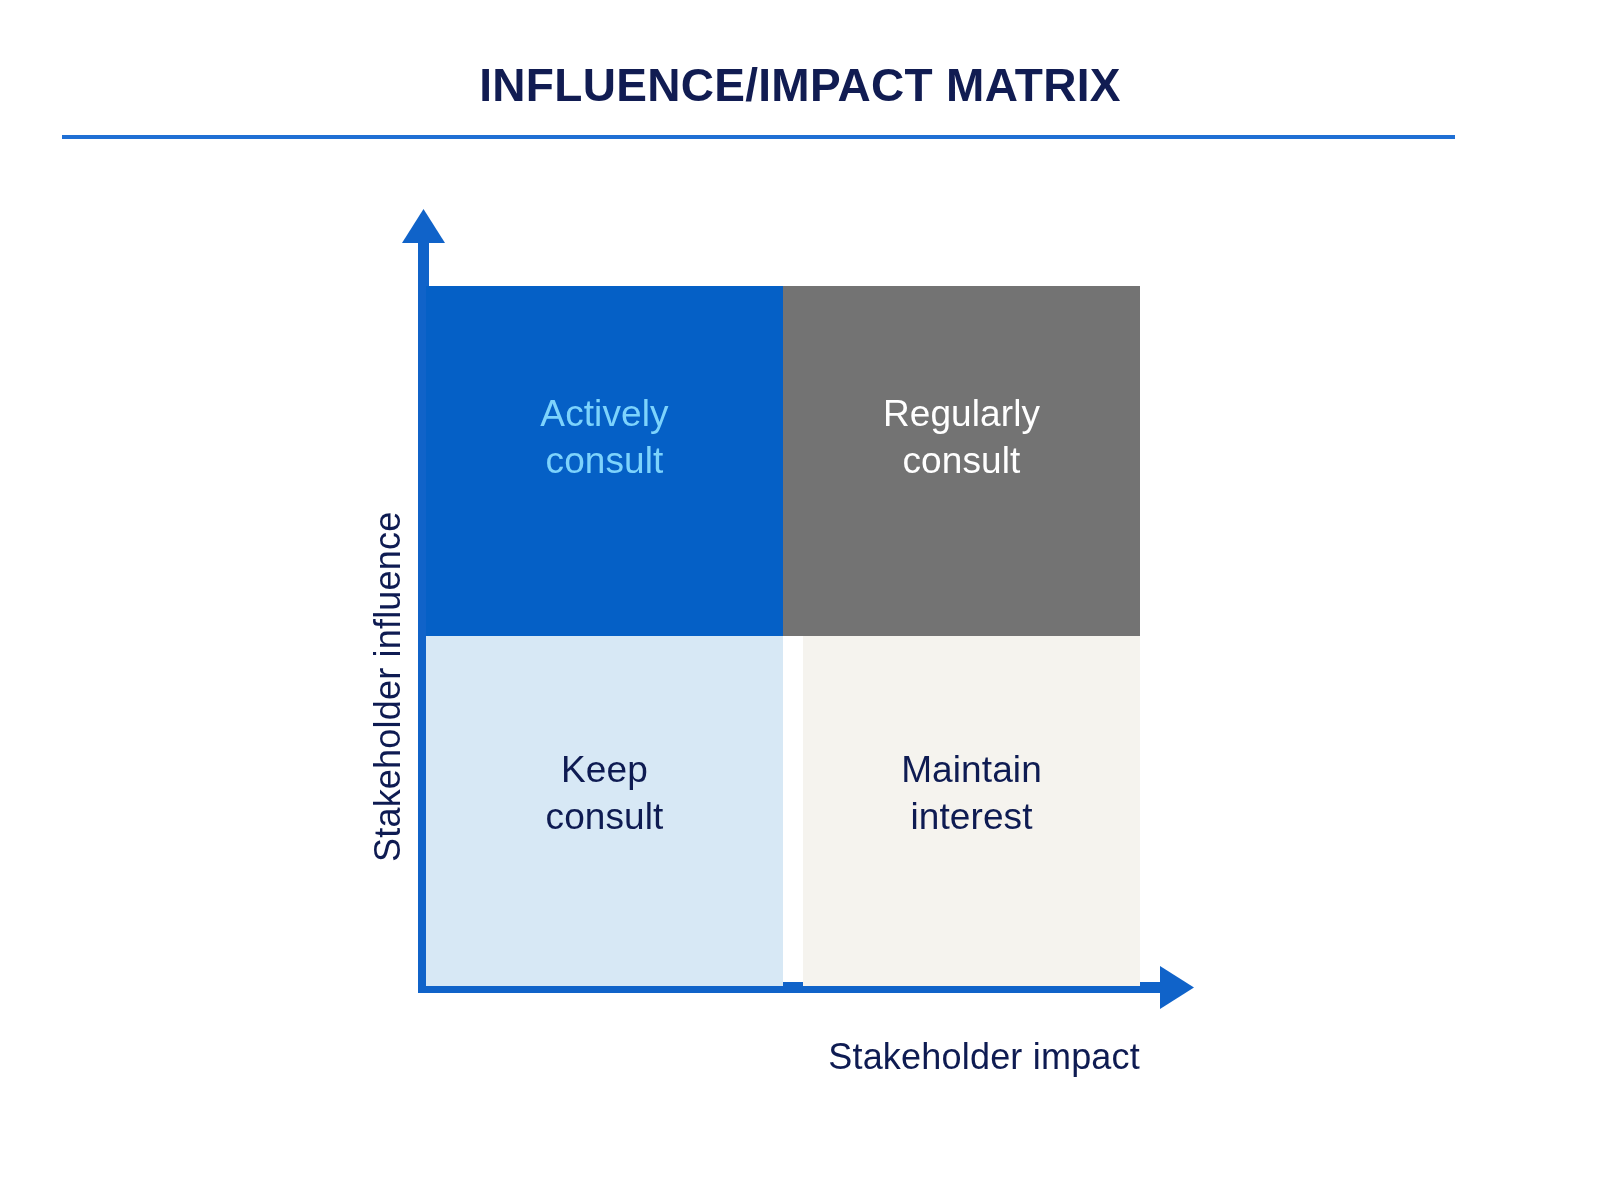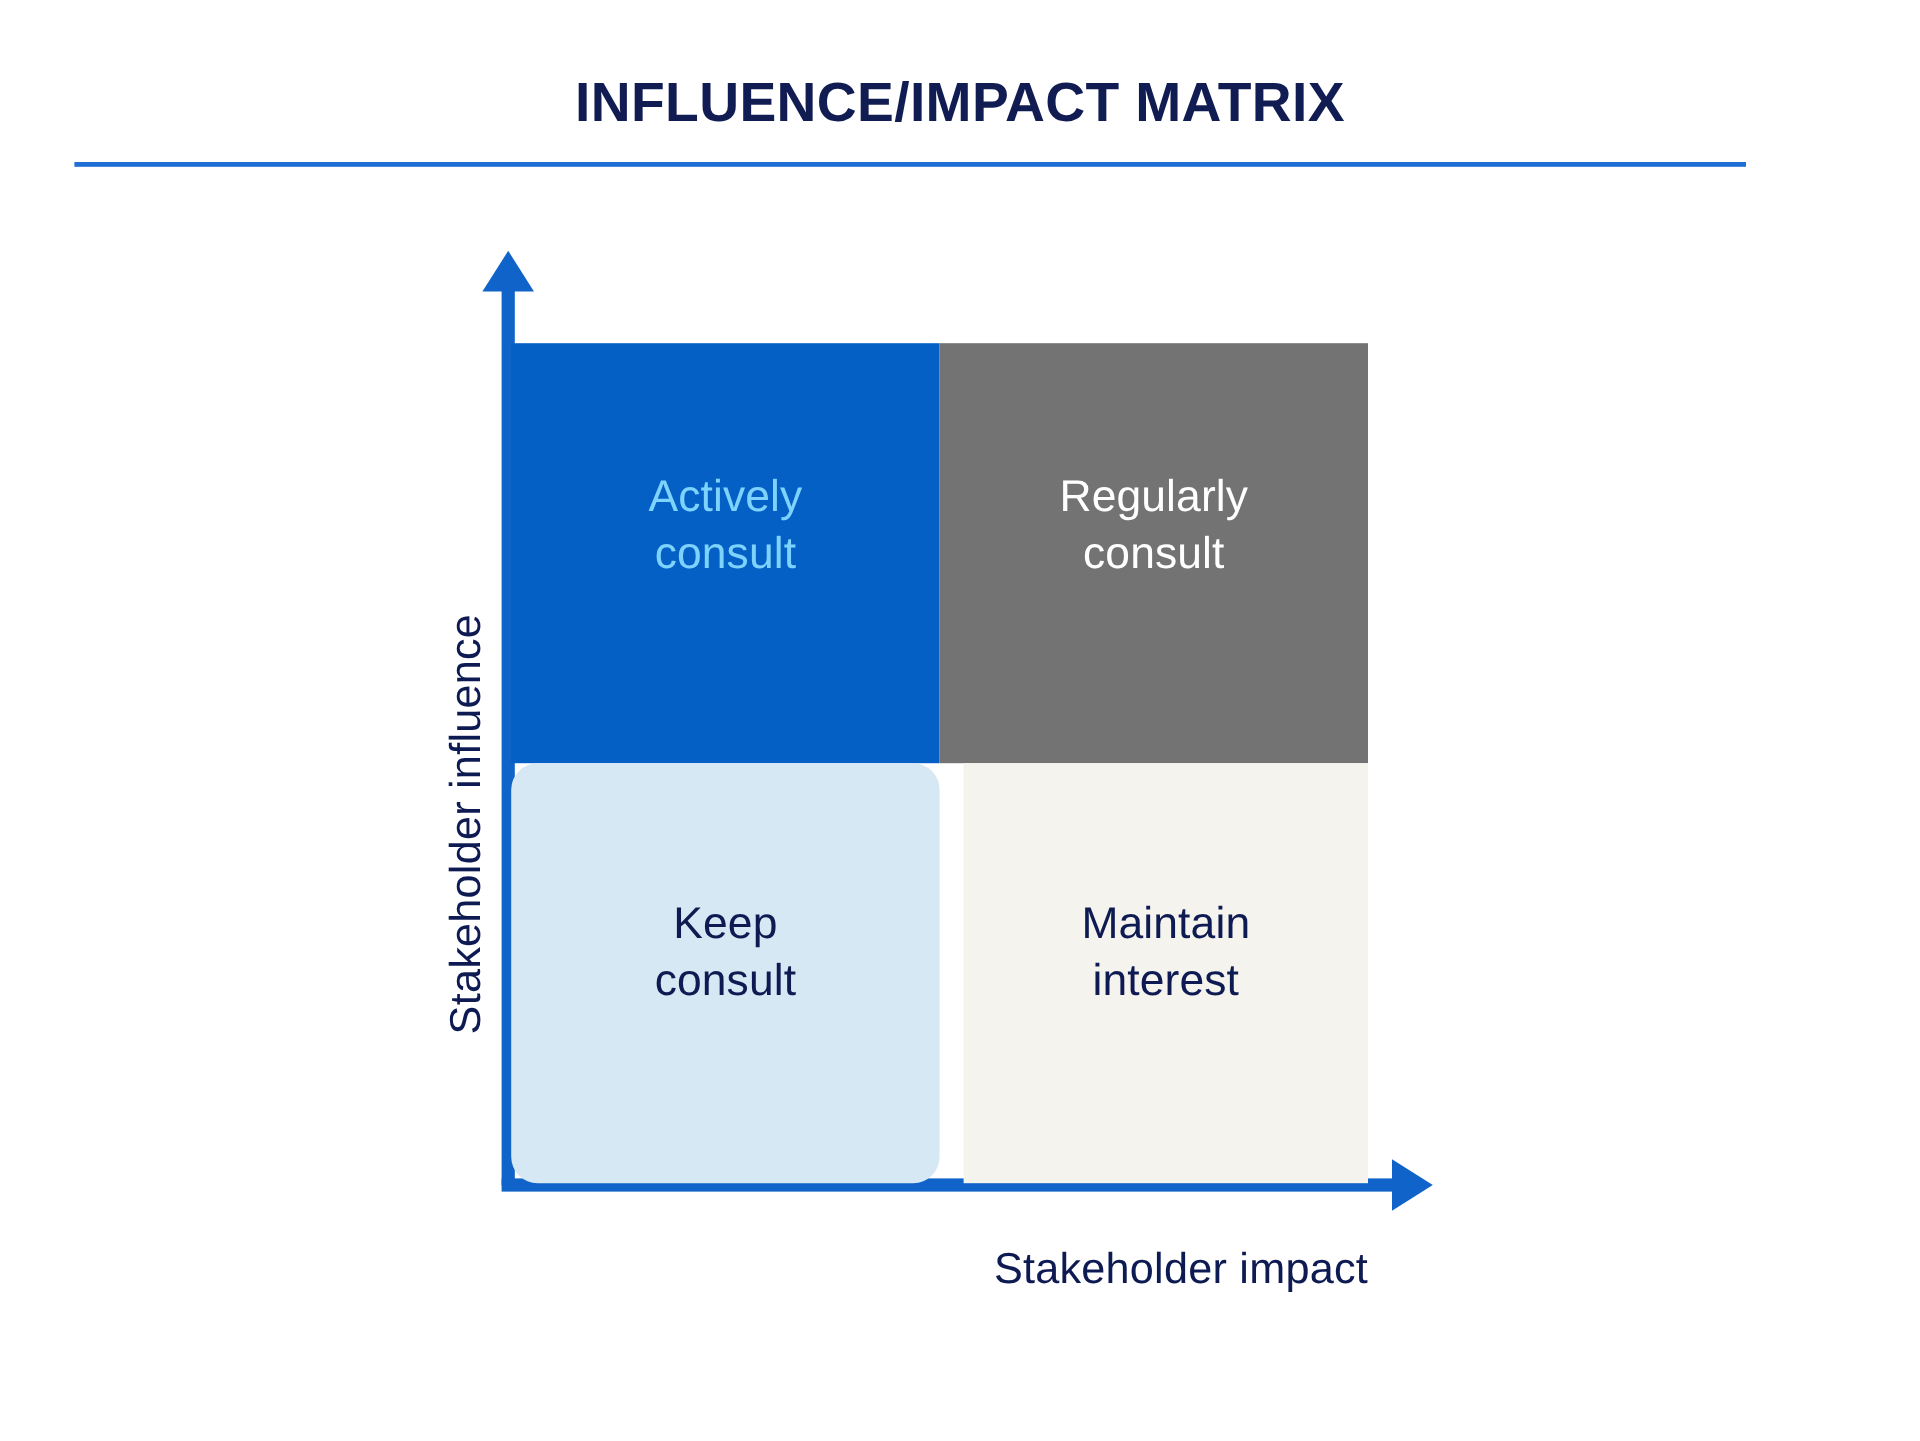--- a/index.html
+++ b/index.html
@@ -65,21 +65,21 @@
     line-height: 1.28;
     letter-spacing: 0.1px;
   }
   .quad .quad-label {
     display: block;
     padding: 0 10px;
   }
 
   .quad-tl { background: #0560C6; color: #7dd3fc; align-items: center; }
   .quad-tr { background: #737373; color: #ffffff; }
-  .quad-bl { background: #D7E8F5; color: #0E1B52; border-radius: 22px; }
+  .quad-bl { background: #D7E8F5; color: #0E1B52; }
   .quad-br { background: #F5F3EE; color: #0E1B52; margin-left: 20px; }
 
   
   .quad-top .quad-label  { transform: translateY(-24px); }
   .quad-bot .quad-label  { transform: translateY(-18px); }
 
   
   .axis-svg {
     position: absolute;
     left: 0;

